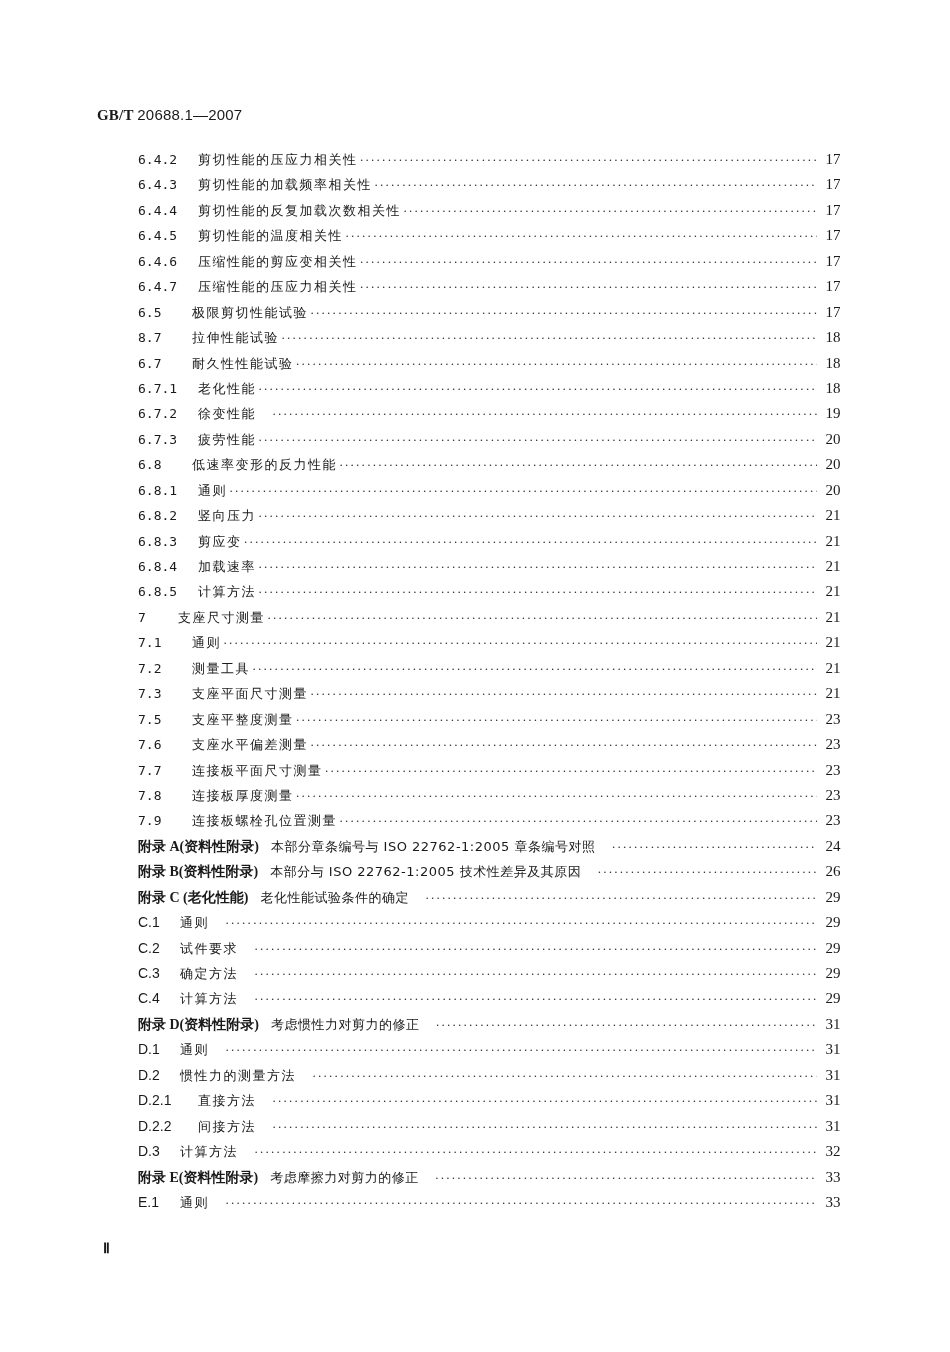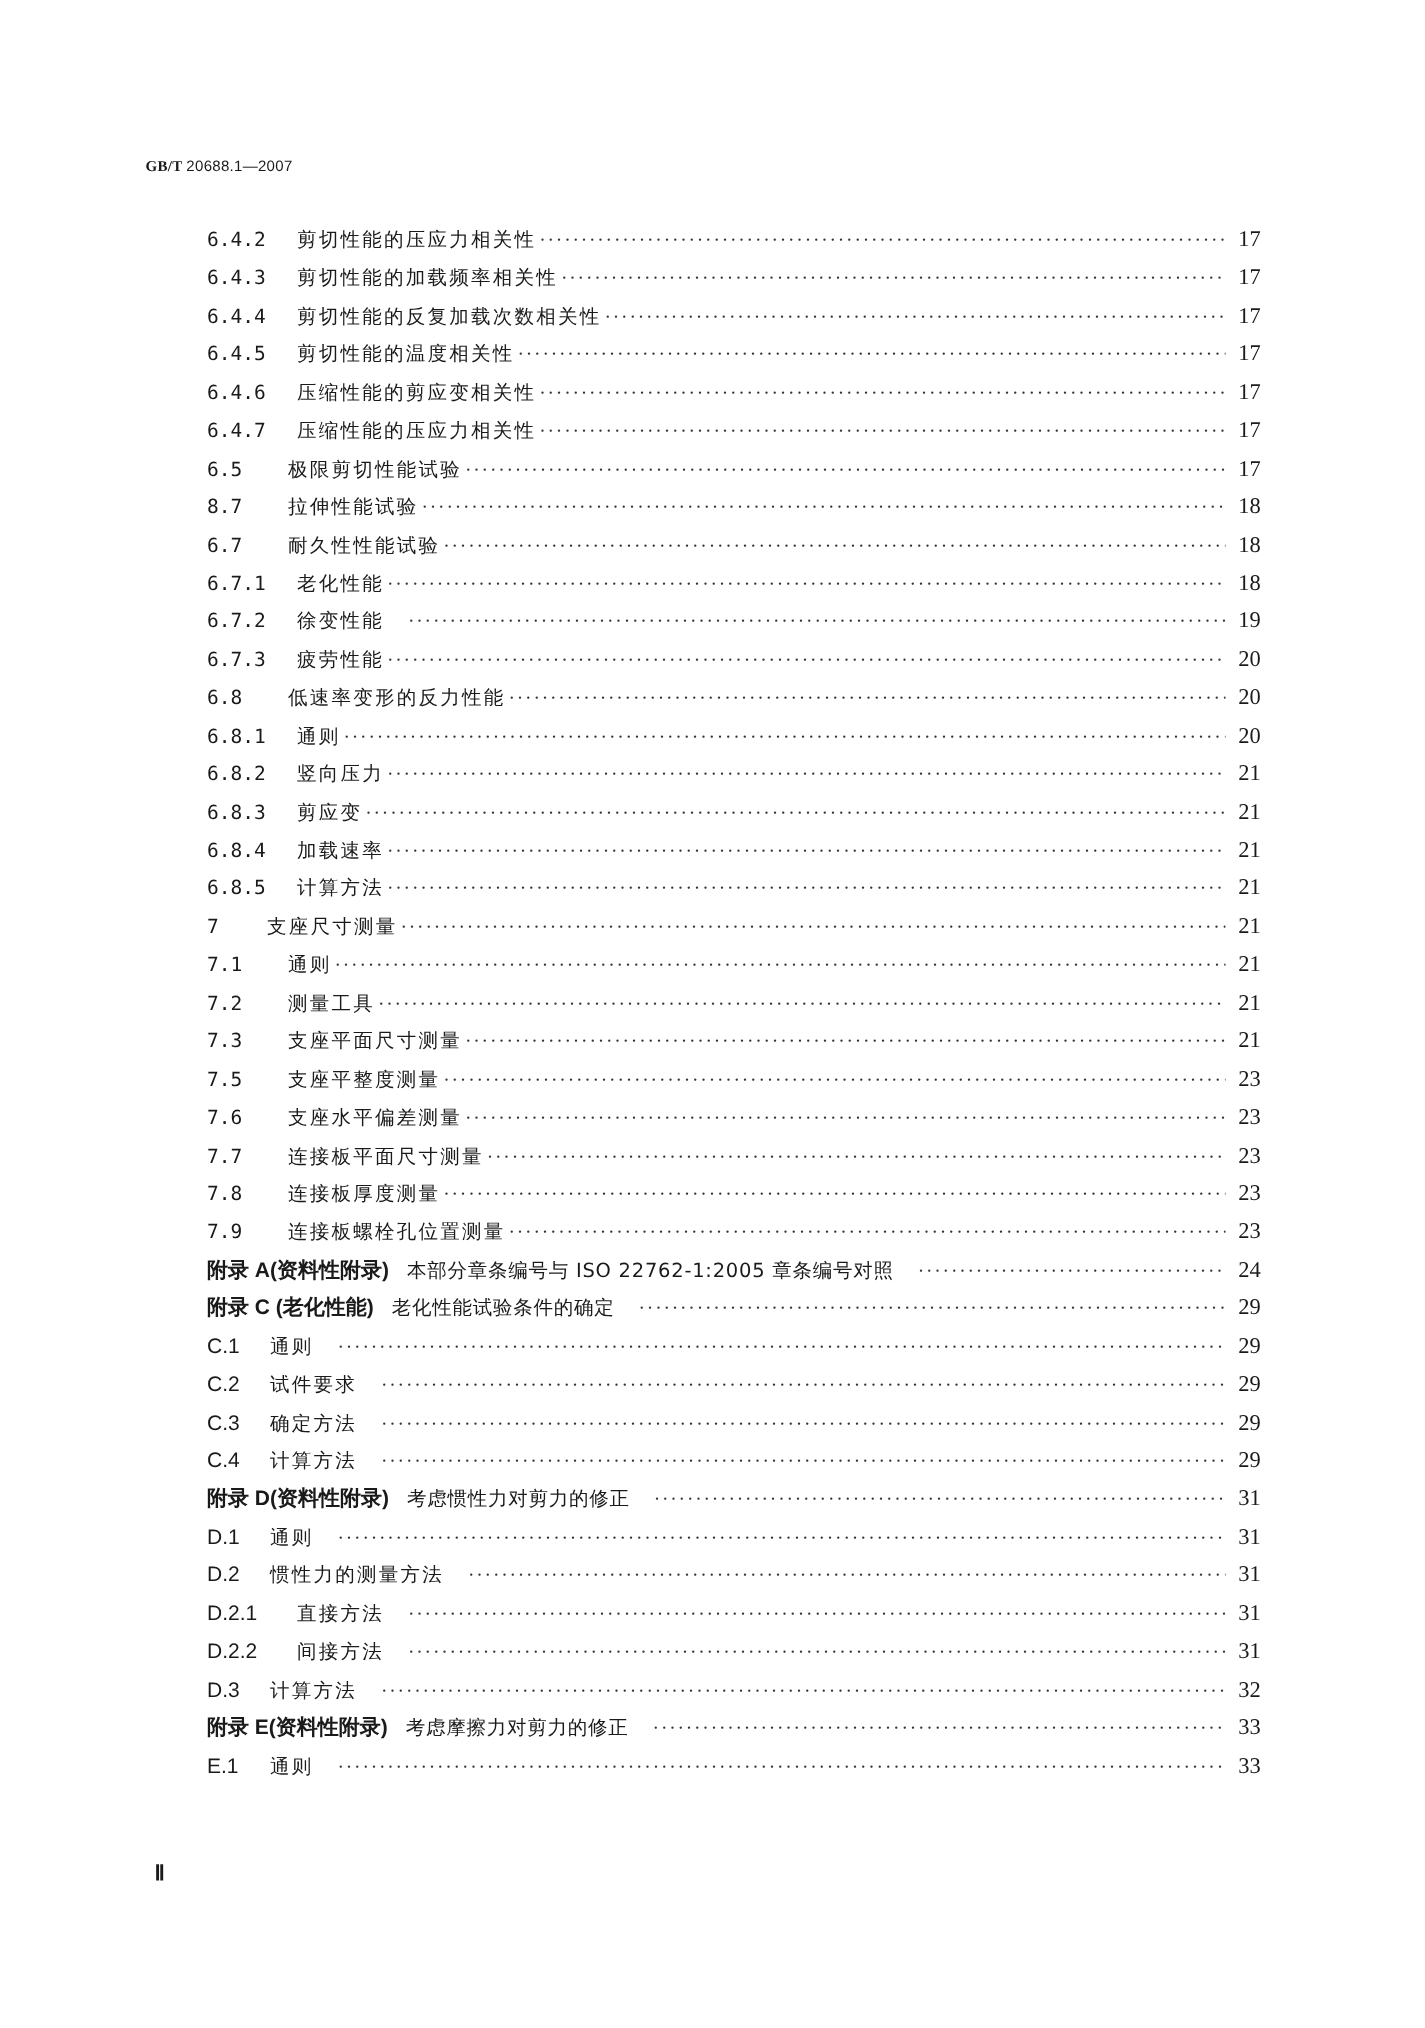--- a/index.html
+++ b/index.html
@@ -3,40 +3,40 @@
   <meta charset="utf-8">
   <style>
     html, body { margin: 0; padding: 0; }
     body {
       width: 950px; height: 1352px; background: #ffffff; position: relative; overflow: hidden;
       color: #1a1a1a;
       font-family: "DejaVu Sans", "Liberation Sans", sans-serif;
     }
     .header {
       position: absolute; left: 97px; top: 106px;
-      font-family: "Liberation Serif", serif; font-weight: bold; font-size: 10px; letter-spacing: 0.2px;
+      font-family: "Liberation Serif", serif; font-weight: bold; font-size: 15px; letter-spacing: 0.2px;
     }
     .header .code { font-family: "Liberation Sans", sans-serif; font-weight: normal; }
     .toc { position: absolute; left: 98px; top: 147px; width: 745px; }
     .row {
       display: flex; align-items: baseline; height: 25.45px; line-height: 25.45px;
       font-size: 13px; white-space: nowrap; margin-left: 40px;
     }
     .num {
       font-family: "DejaVu Sans Mono", "Liberation Mono", monospace; font-size: 13px;
       flex: 0 0 auto;
     }
     .row.l2 .num { width: 54px; }
     .row.l3 .num { width: 60px; }
     .row.ch .num { width: 40px; }
     .row.apx .num { font-family: Liberation Sans, sans-serif; font-size: 14px; }
     .row.apx.l2 .num { width: 42px; }
     .row.apx.l3 .num { width: 60px; }
     .title { flex: 0 0 auto; letter-spacing: 1.5px; font-weight: normal; }
-    .row.app .prefix { font-family: Liberation Sans, sans-serif; font-size: 14px; flex: 0 0 auto; font-weight: bold;}
+    .row.app .prefix { font-family: Liberation Serif, serif; font-size: 14px; flex: 0 0 auto; font-weight: bold;}
     .row.app .title { letter-spacing: 0.5px; margin-left: 12px; }
     .dots {
       flex: 1 1 auto; overflow: hidden; margin: 0 6px 0 2px; color: #333;
       font-family: "Liberation Serif", serif; font-size: 13px; letter-spacing: 1.2px;
     }
     .dots::before { content: "······································································································································································································"; }
     .row.gap .dots { margin-left: 16px; }
     .page {
       flex: 0 0 auto; width: 20px; text-align: center;
       font-family: "Liberation Serif", serif; font-size: 15px;
@@ -217,20 +217,26 @@
       <span class="dots"></span>
       <span class="page">23</span>
     </div>
     <div class="row app gap">
       <span class="prefix">附录 A(资料性附录)</span>
       <span class="title">本部分章条编号与 ISO 22762-1:2005 章条编号对照</span>
       <span class="dots"></span>
       <span class="page">24</span>
     </div>
     <div class="row app gap">
+      <span class="prefix">附录 B(资料性附录)</span>
+      <span class="title">本部分与 ISO 22762-1:2005 技术性差异及其原因</span>
+      <span class="dots"></span>
+      <span class="page">26</span>
+    </div>
+    <div class="row app gap">
       <span class="prefix">附录 C (老化性能)</span>
       <span class="title">老化性能试验条件的确定</span>
       <span class="dots"></span>
       <span class="page">29</span>
     </div>
     <div class="row apx l2 gap">
       <span class="num">C.1</span>
       <span class="title">通则</span>
       <span class="dots"></span>
       <span class="page">29</span>

